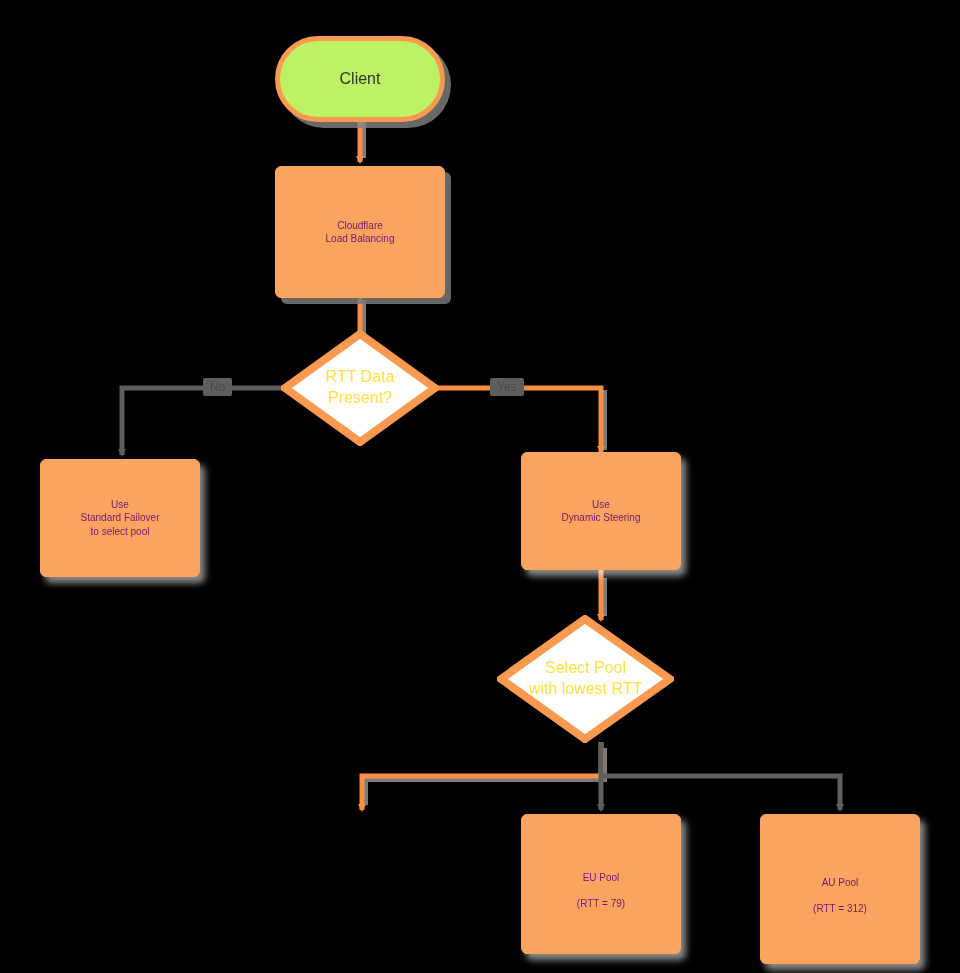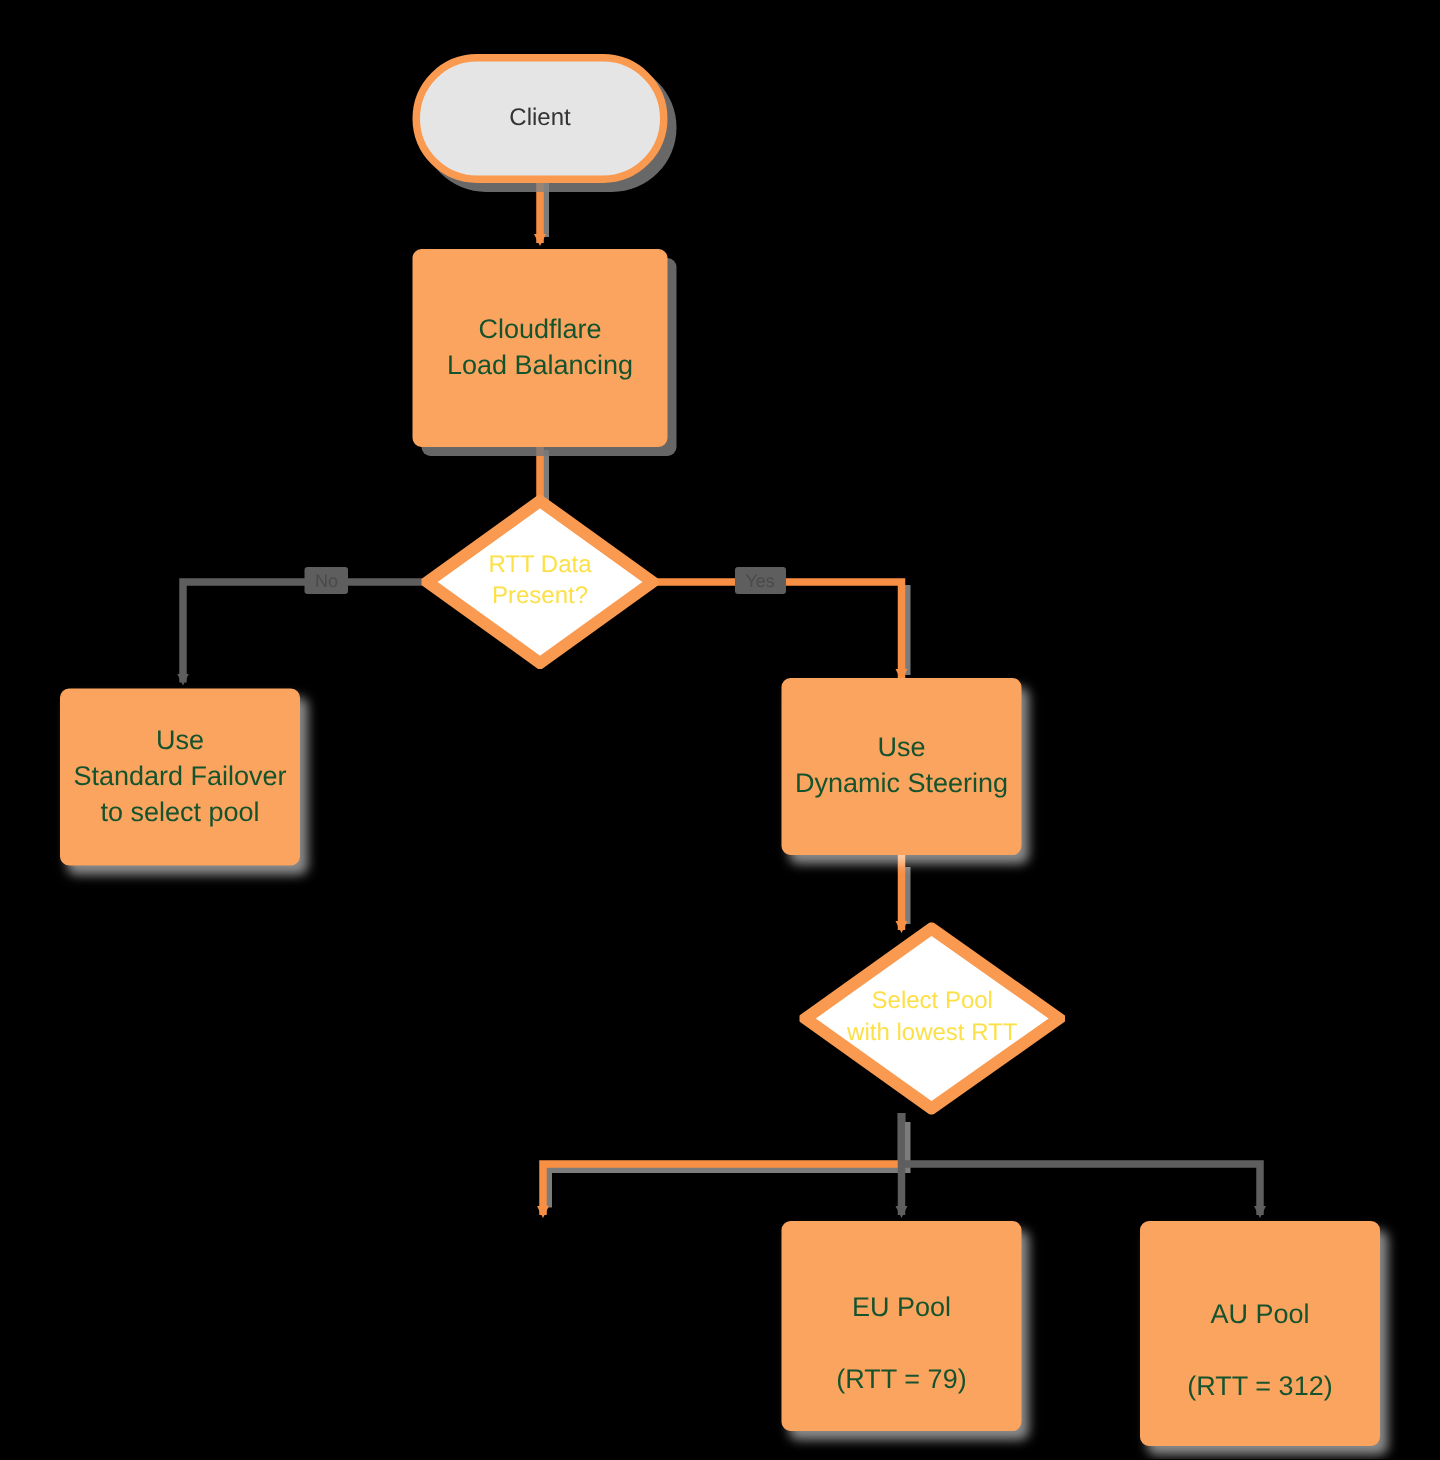--- a/index.html
+++ b/index.html
@@ -35,31 +35,31 @@
   .node-label {
     white-space: pre-line;
     display: block;
   }
 
   
   .proc {
     background: #FBA45F;
     border: 1px solid #FBA45F;
     border-radius: 6px;
-    color: #14532d;
-    font-size: 18px;
+    color: #701a75;
+    font-size: 10px;
     box-shadow: 6px 6px 0 0 rgba(120,120,120,0.85);
   }
   .proc.soft {
     box-shadow: 5px 6px 7px 0 rgba(255,255,255,0.55);
   }
 
   
   .terminal {
-    background: #e5e5e5;
+    background: #bef264;
     border: 5px solid #F99A50;
     border-radius: 90px;
     color: #333333;
     font-size: 16px;
     box-shadow: 6px 6px 0 0 rgba(130,130,130,0.8);
   }
 
   
   .decision {
     background: transparent;
@@ -162,21 +162,21 @@
     <span class="node-label">Use
 Standard Failover
 to select pool</span>
   </div>
 
   <div class="node proc soft" style="left:521px; top:452px; width:160px; height:118px;">
     <span class="node-label">Use
 Dynamic Steering</span>
   </div>
 
-  <div class="node decision" style="left:533px; top:615px; width:177px; height:128px;">
+  <div class="node decision" style="left:497px; top:615px; width:177px; height:128px;">
     <svg class="dia-shape" viewBox="0 0 177 128" preserveAspectRatio="none">
       <polygon points="88,4 173,64 88,124 4,64" fill="#FFFFFF" stroke="#F99A50" stroke-width="8"></polygon>
     </svg>
     <span class="dia-text">Select Pool
 with lowest RTT</span>
   </div>
 
 
   <div class="node proc soft" style="left:521px; top:814px; width:160px; height:140px;">
     <span class="node-label">

